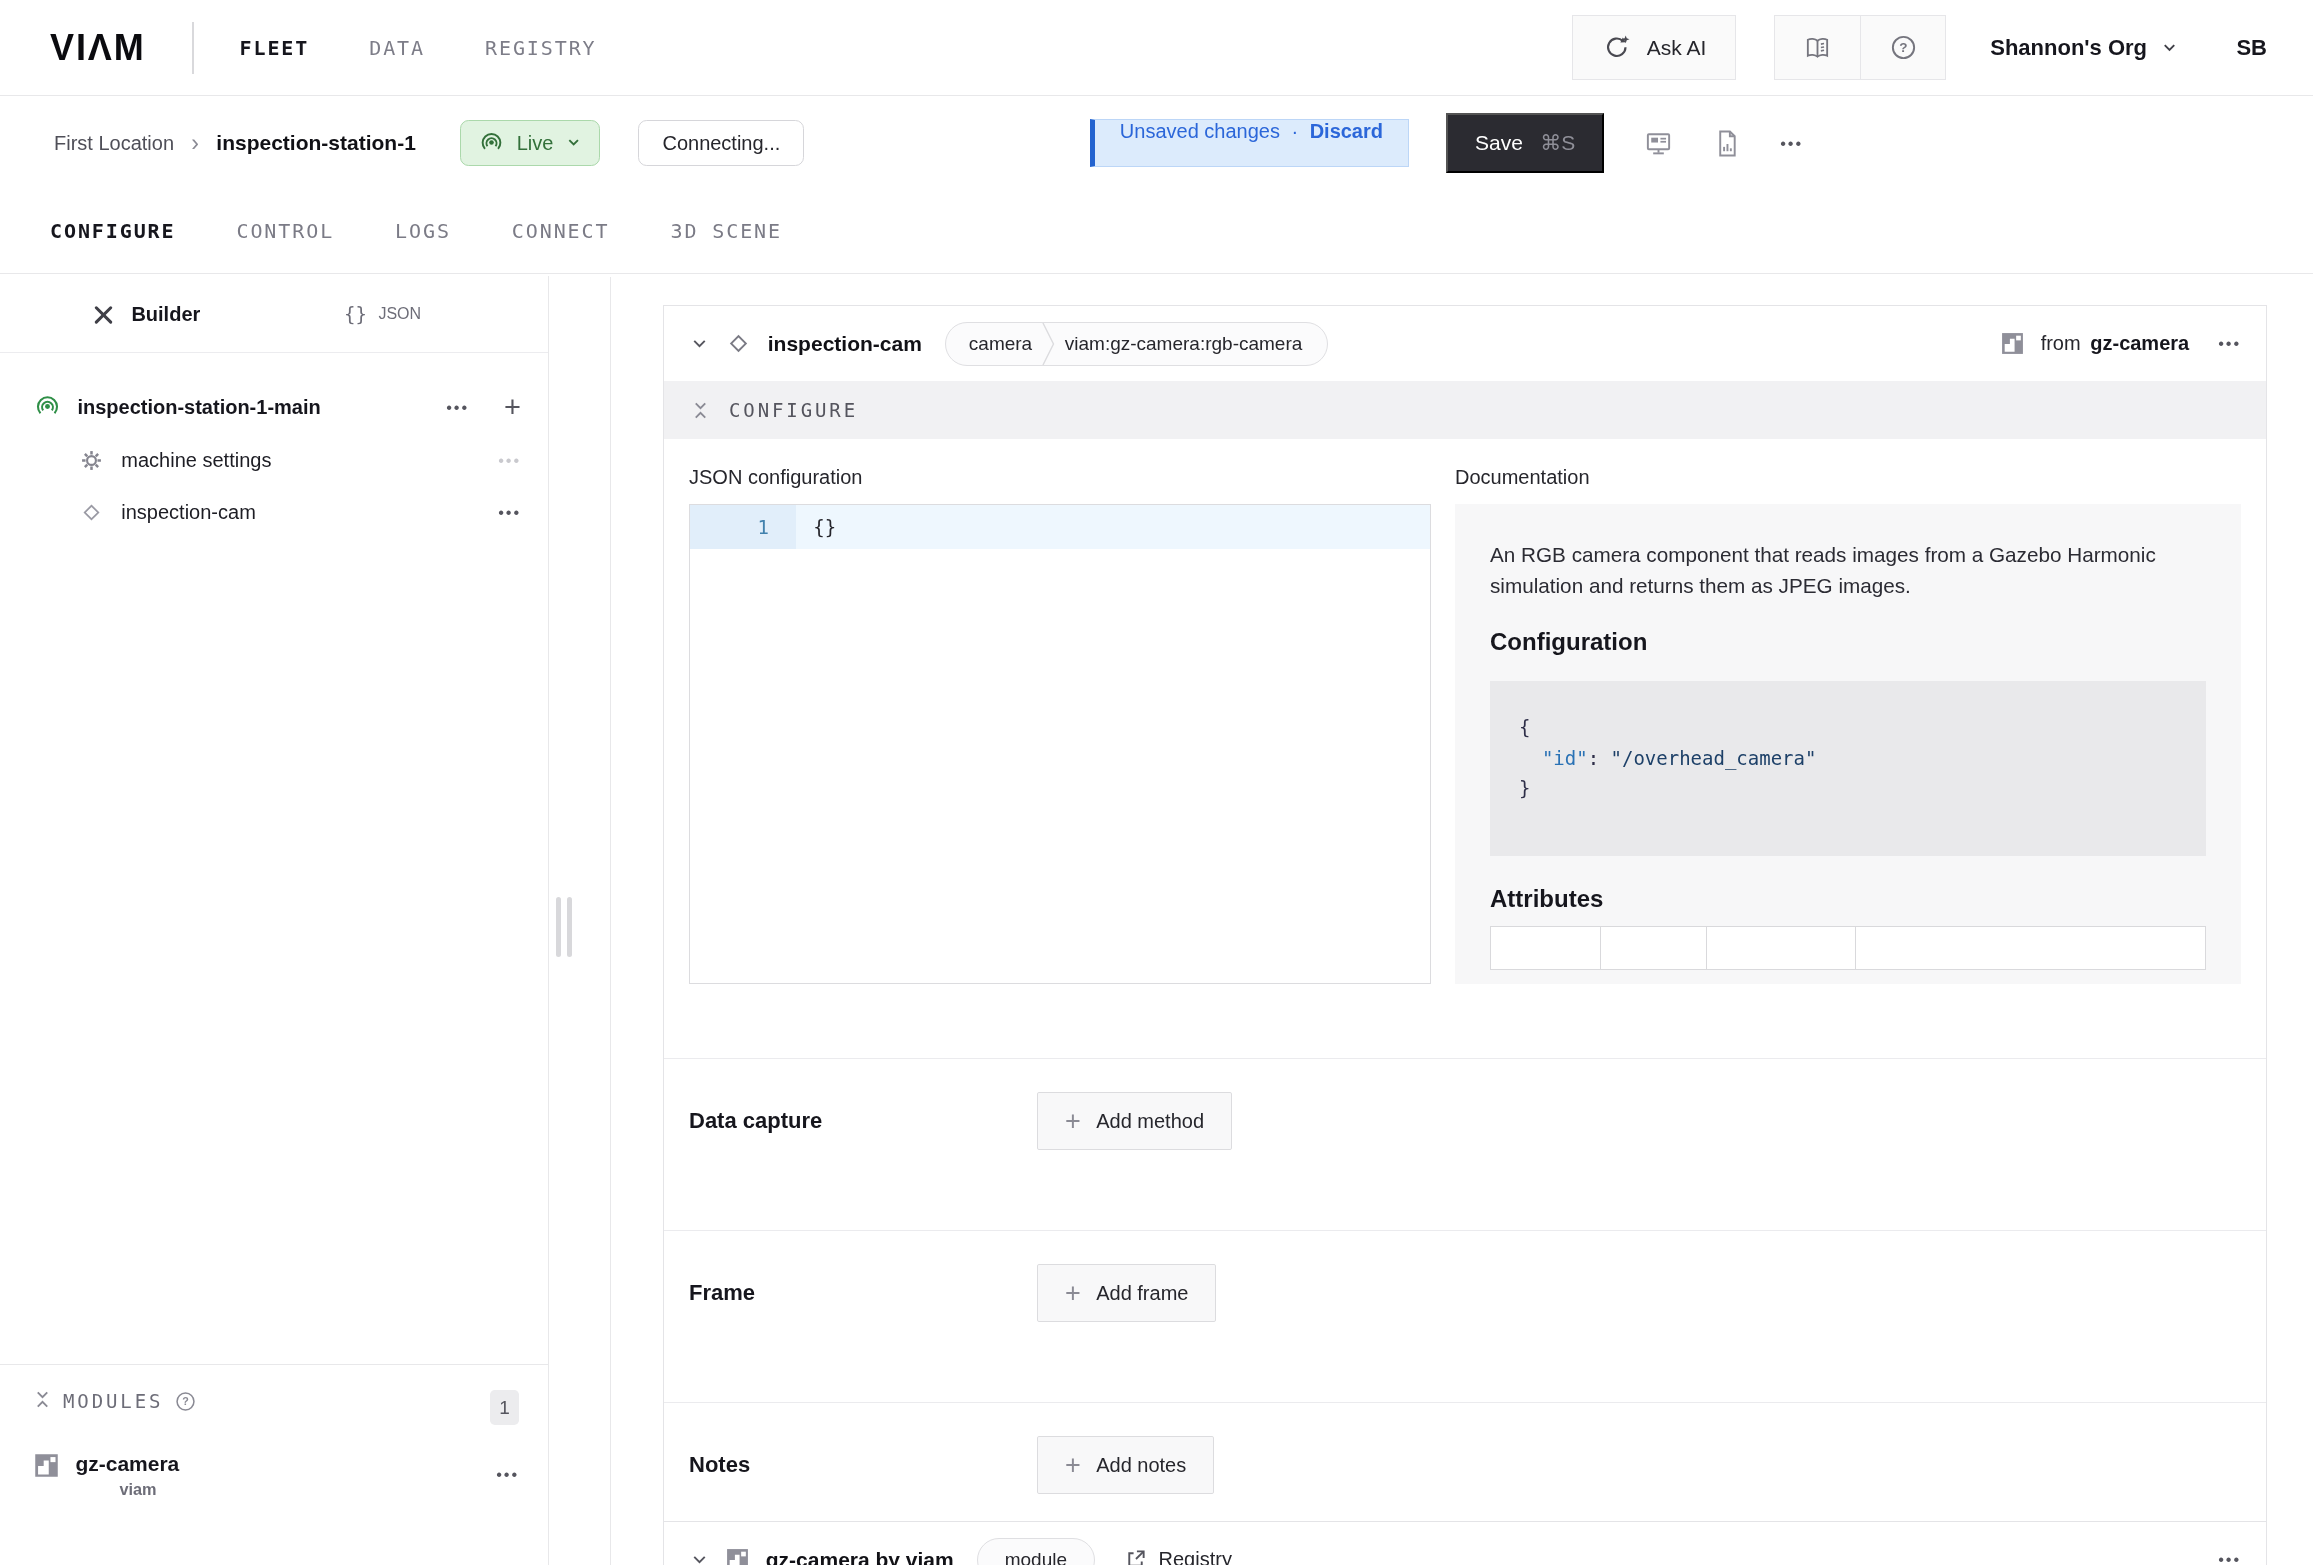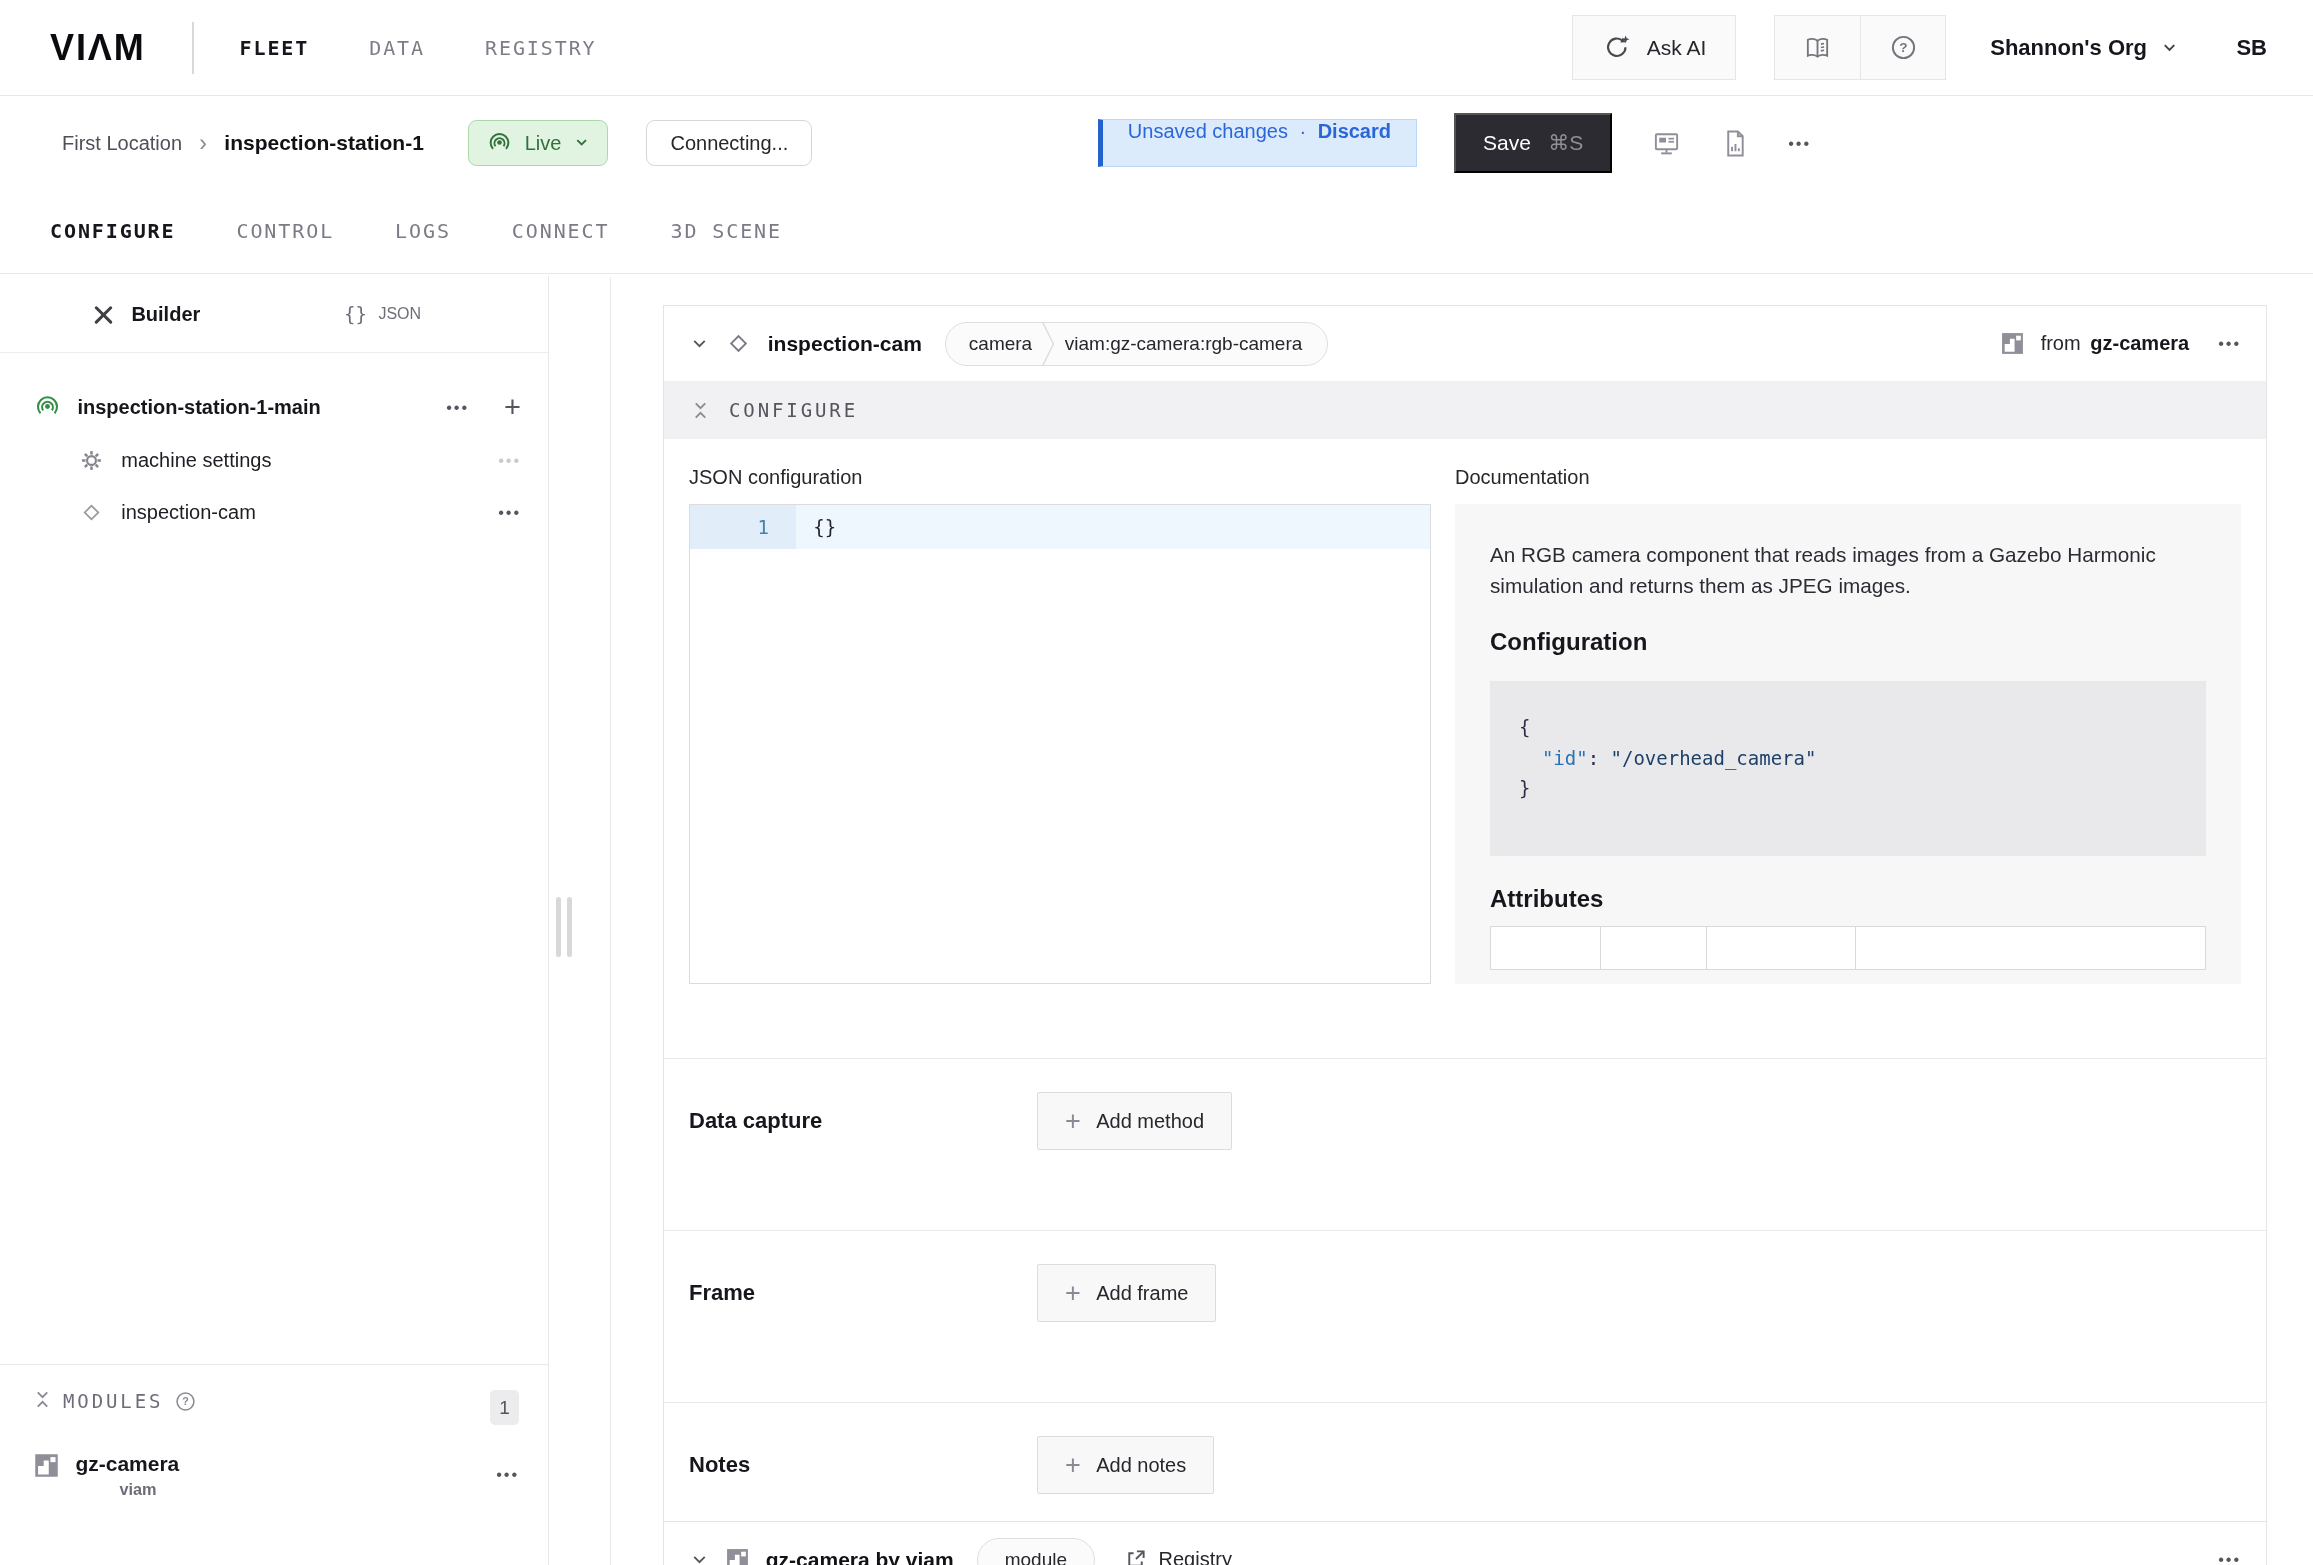--- a/index.html
+++ b/index.html
@@ -23,21 +23,21 @@
   .topnav-right { margin-left:auto; display:flex; align-items:center; }
   .askai-btn { height:65px; display:flex; align-items:center; gap:15.4px; padding:0 29px;
     background:#fafafa; border:1.9px solid #e6e6e9; font-size:21px; color:#26262c; }
   .doc-group { display:flex; height:65px; background:#fafafa; border:1.9px solid #e6e6e9; margin-left:38px; }
   .doc-cell { width:85px; display:flex; align-items:center; justify-content:center; }
   .doc-cell + .doc-cell { border-left:1.9px solid #e6e6e9; }
   .org { display:flex; align-items:center; gap:13.4px; margin-left:44px; font-size:22px; font-weight:600; color:#16161d; }
   .avatar { margin-left:57px; font-size:22px; font-weight:700; color:#16161d; }
 
   
-  .machinebar { position:absolute; top:98px; left:12px; width:1845px; height:90px;
+  .machinebar { position:absolute; top:98px; left:4px; width:1845px; height:90px;
     display:flex; align-items:center; padding:0 46px 0 50px; }
   .crumb { font-size:20px; color:#4f4f58; }
   .crumb-sep { font-size:23px; color:#8a8a94; margin:0 17.3px; }
   .machine-name { font-size:21px; font-weight:700; color:#111116; }
   .live-pill { margin-left:44px; height:46px; display:flex; align-items:center; gap:11.5px;
     background:#e1f3e1; border:1.9px solid #abd8ab; border-radius:8.6px; padding:0 17.3px;
     font-size:20px; color:#33703a; }
   .connecting-btn { margin-left:38px; height:46px; display:flex; align-items:center;
     background:#ffffff; border:1.9px solid #d6d6da; border-radius:8.6px; padding:0 23px;
     font-size:20px; color:#26262c; }

